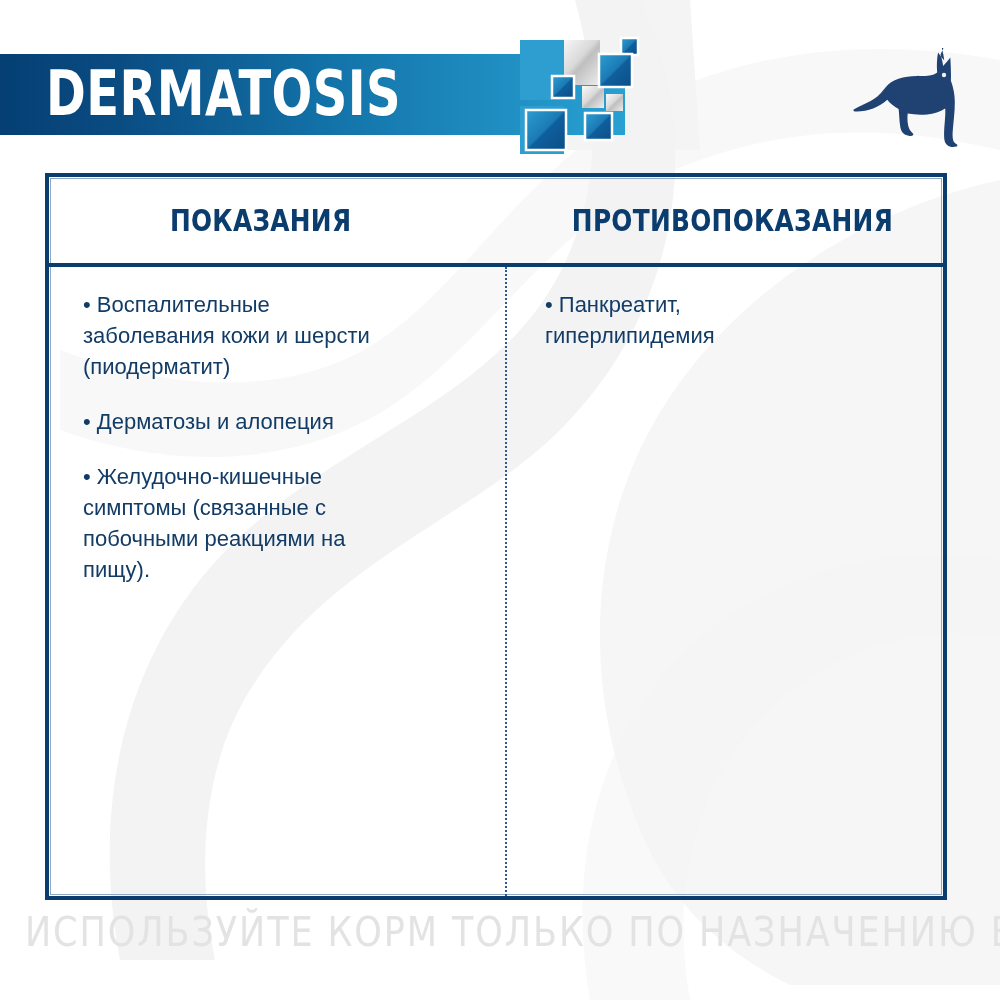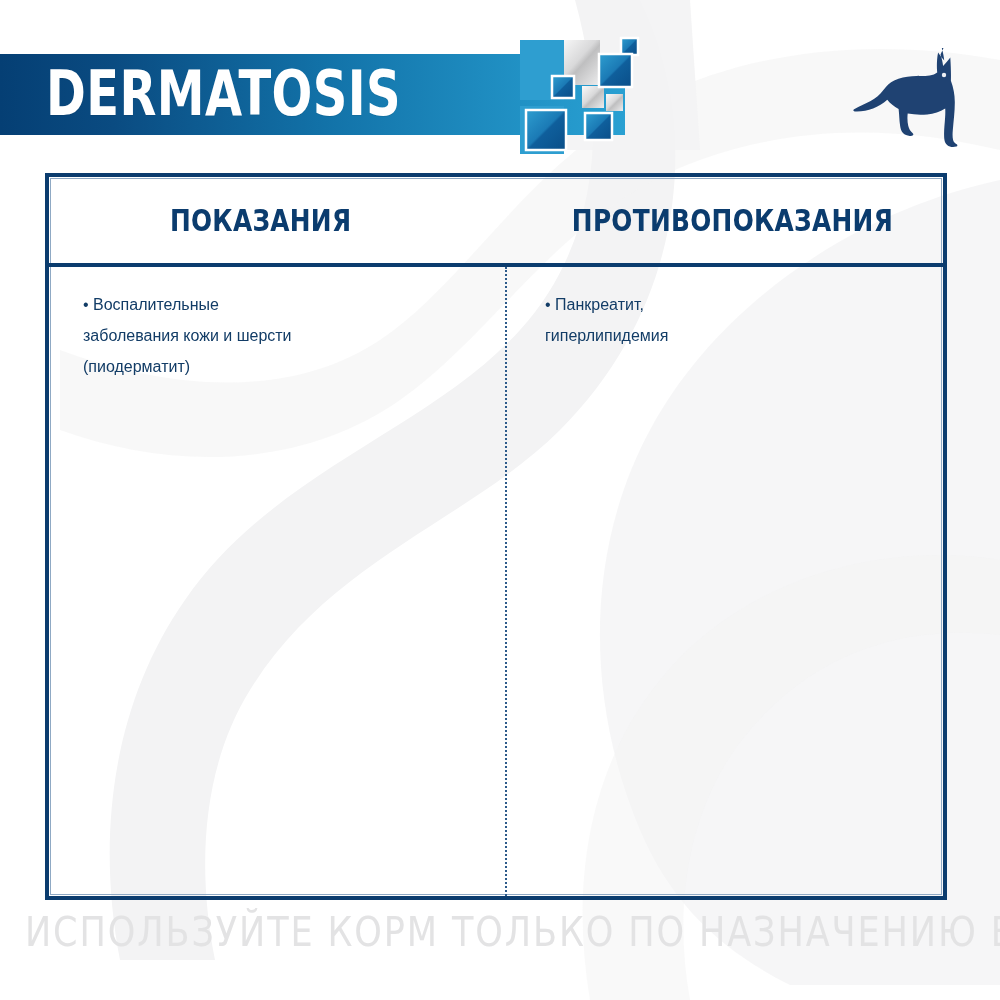--- a/index.html
+++ b/index.html
@@ -158,21 +158,21 @@
     width: 456px;
     padding: 22px 18px 0 34px;
   }
   .body-col.right {
     width: 438px;
     padding: 22px 18px 16px 40px;
   }
 
   .item {
     color: #123c66;
-    font-size: 16px;
+    font-size: 22px;
     line-height: 31px;
     margin: 0 0 24px 0;
     font-family: "Liberation Sans", "DejaVu Sans", sans-serif;
     white-space: pre-line;
   }
   .item:last-child { margin-bottom: 0; }
 
   
   .footer-note {
     position: absolute;
@@ -250,20 +250,25 @@
 
     <div class="head-rule"></div>
     <div class="divider-dotted"></div>
 
     <div class="table-body">
 
       <div class="body-col left">
         <p class="item">• Воспалительные
 заболевания кожи и шерсти
 (пиодерматит)</p>
+        <p class="item">• Дерматозы и алопеция</p>
+        <p class="item">• Желудочно-кишечные
+симптомы (связанные с
+побочными реакциями на
+пищу).</p>
       </div>
 
       <div class="body-col right">
         <p class="item">• Панкреатит,
 гиперлипидемия</p>
       </div>
 
     </div>
   </div>
 

